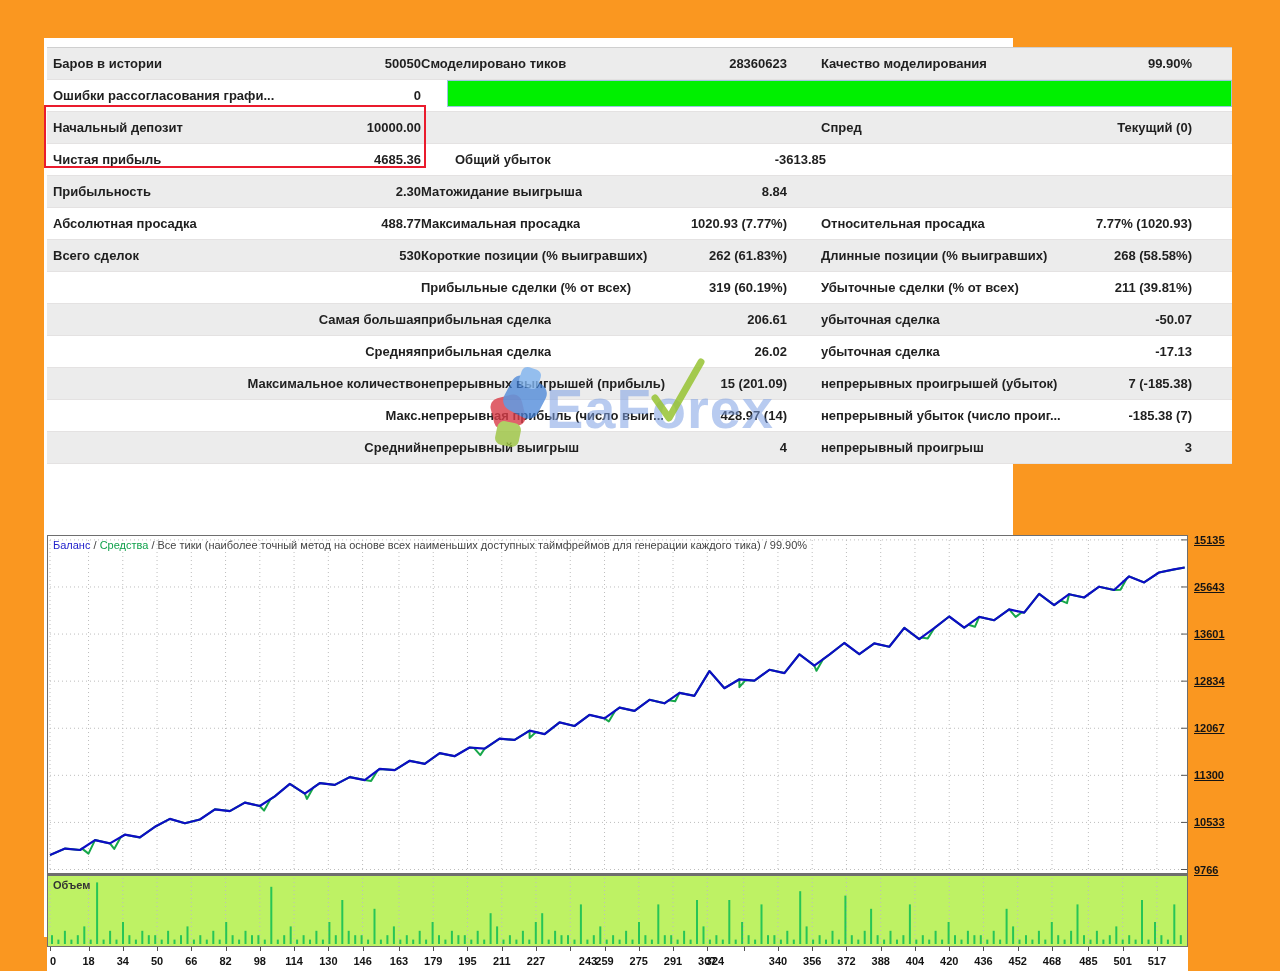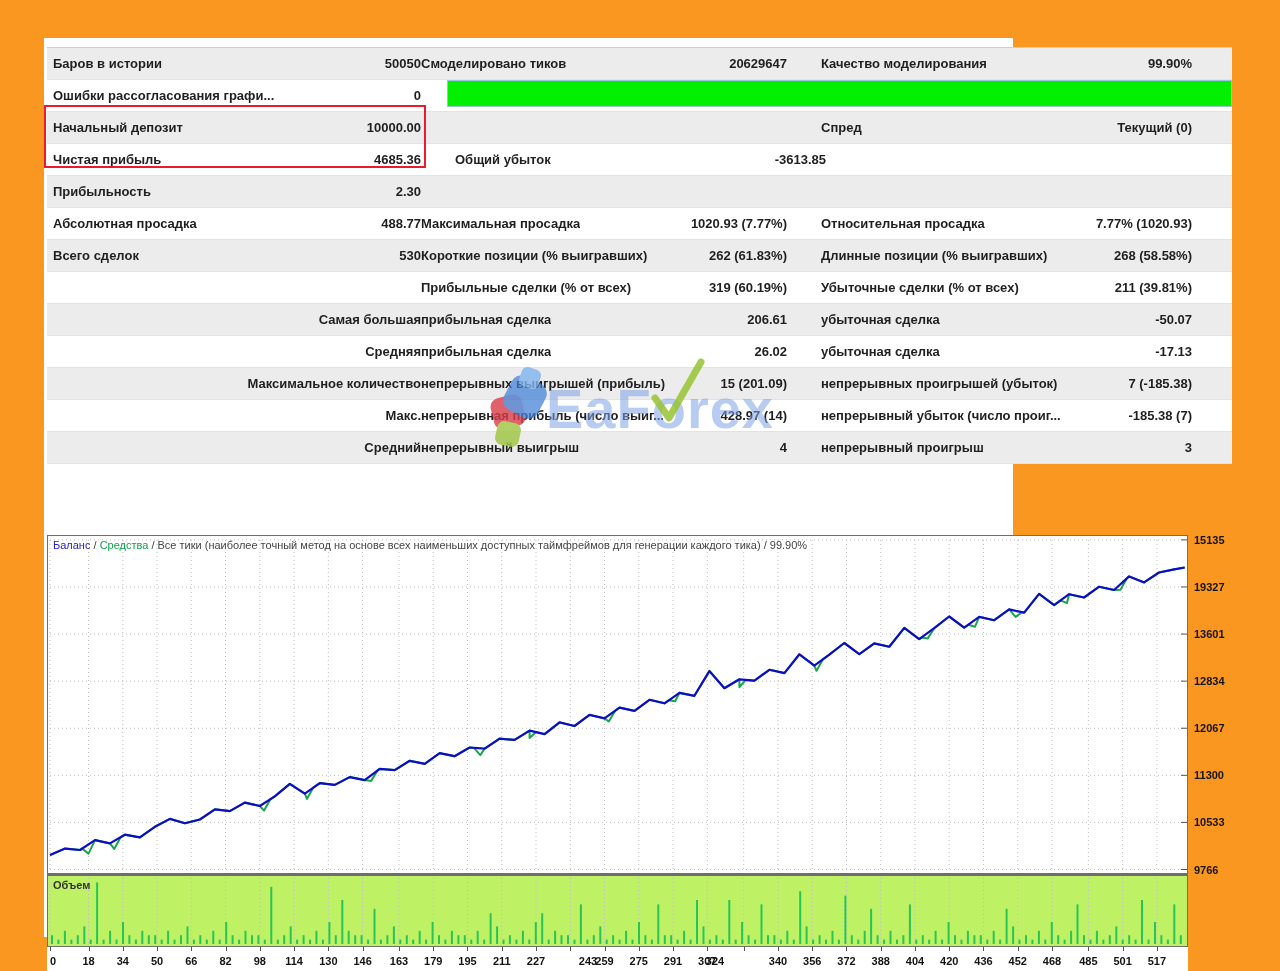--- a/index.html
+++ b/index.html
@@ -34,40 +34,40 @@
   
   .chart{position:absolute;left:3px;top:449px;width:1186px;height:444px;margin-top:48px;}
   .pane-main{position:absolute;left:0;top:0;width:1141px;height:339px;border:1px solid #6e6e6e;
              background:#fff;box-sizing:border-box;}
   .pane-vol{position:absolute;left:0;top:339px;width:1141px;height:73px;border:1px solid #6e6e6e;
             border-top:2px solid #6e6e6e;background:#bef264;box-sizing:border-box;}
   .xstrip{position:absolute;left:0;top:412px;width:1141px;height:30px;border-bottom:2px solid #9a9a9a;
           background:#fff;}
   .chead{position:absolute;left:5px;top:3px;font-size:11px;white-space:nowrap;z-index:2;}
   .vlabel{position:absolute;left:5px;top:3px;font-size:11px;font-weight:700;color:#333;z-index:2;}
-  .ylab{position:absolute;left:1147px;font-size:11px;font-weight:700;color:#141414;transform:translateY(-50%);}
+  .ylab{position:absolute;left:1147px;font-size:11px;font-weight:700;color:#141414;transform:translateY(-50%);text-decoration:underline;}
   .xlab{position:absolute;top:8px;font-size:11px;font-weight:700;color:#141414;transform:translateX(-50%);}
   .xtick{position:absolute;top:0;width:1px;height:4px;background:#555;}
   svg{display:block;}
 </style>
 </head>
 <body>
 
 <div class="page">
   <div class="content">
 
     <div class="stats" id="stats-table">
         <div class="trow alt">
           <div class="c c1">
             <span class="lbl">Баров в истории</span>
             <span class="val">50050</span>
           </div>
           <div class="c c2">
             <span class="lbl">Смоделировано тиков</span>
-            <span class="val">20629647</span>
+            <span class="val">28360623</span>
           </div>
           <div class="c c3">
             <span class="lbl">Качество моделирования</span>
             <span class="val">99.90%</span>
           </div>
         </div>
         <div class="trow">
           <div class="c c1">
             <span class="lbl">Ошибки рассогласования графи...</span>
             <span class="val">0</span>
@@ -102,20 +102,24 @@
           </div>
           <div class="c c3">
             <span class="lbl">Общий убыток</span>
             <span class="val">-3613.85</span>
           </div>
         </div>
         <div class="trow alt">
           <div class="c c1">
             <span class="lbl">Прибыльность</span>
             <span class="val">2.30</span>
+          </div>
+          <div class="c c2">
+            <span class="lbl">Матожидание выигрыша</span>
+            <span class="val">8.84</span>
           </div>
           <div class="c c3">
             <span class="lbl"></span>
             <span class="val"></span>
           </div>
         </div>
         <div class="trow">
           <div class="c c1">
             <span class="lbl">Абсолютная просадка</span>
             <span class="val">488.77</span>
@@ -304,21 +308,21 @@
             <polyline points="2.0,319.1 17.0,312.6 32.0,314.0 47.0,304.1 61.9,307.4 76.9,298.7 91.9,301.4 106.9,290.8 121.9,282.9 136.9,287.2 151.9,283.5 166.9,273.3 181.8,275.1 196.8,266.6 211.8,270.0 226.8,260.3 241.8,247.9 256.8,257.7 271.8,247.1 286.8,248.9 301.7,241.1 316.7,244.1 331.7,232.9 346.7,234.1 361.7,224.8 376.7,227.8 391.7,217.2 406.6,220.2 421.6,211.5 436.6,212.7 451.6,202.7 466.6,203.9 481.6,194.6 496.6,198.1 511.6,186.4 526.5,190.0 541.5,178.9 556.5,182.4 571.5,171.6 586.5,174.9 601.5,163.8 616.5,167.3 631.5,156.8 646.4,159.8 661.4,135.1 676.4,152.2 691.4,143.3 706.4,144.7 721.4,133.8 736.4,137.1 751.4,118.3 766.3,129.6 781.3,118.7 796.3,107.0 811.3,118.2 826.3,107.4 841.3,110.7 856.3,91.9 871.2,103.1 886.2,92.2 901.2,80.5 916.2,91.7 931.2,80.9 946.2,84.2 961.2,73.4 976.2,76.6 991.1,57.9 1006.1,69.1 1021.1,58.2 1036.1,61.5 1051.1,50.7 1066.1,54.0 1081.1,40.4 1096.1,46.4 1111.0,36.5 1126.0,33.4 1136.7,31.5" fill="none" stroke="#0d0dc4" stroke-width="2.2" stroke-linejoin="round"></polyline>
           </svg>
       </div>
       <div id="ylabels">
           <div class="ylab" style="top: 334.5px;">9766</div>
           <div class="ylab" style="top: 287.414px;">10533</div>
           <div class="ylab" style="top: 240.328px;">11300</div>
           <div class="ylab" style="top: 193.242px;">12067</div>
           <div class="ylab" style="top: 146.155px;">12834</div>
           <div class="ylab" style="top: 99.0693px;">13601</div>
-          <div class="ylab" style="top: 51.9832px;">19327</div>
+          <div class="ylab" style="top: 51.9832px;">25643</div>
           <div class="ylab" style="top: 4.89709px;">15135</div>
         </div>
       <div class="pane-vol">
         <span class="vlabel">Объем</span>
         <svg id="vol-svg" width="1139" height="69">
             <line x1="2" y1="2" x2="2" y2="68" stroke="#bdbdbd" stroke-dasharray="1 3" stroke-width="1"></line>
             <line x1="40.538" y1="2" x2="40.538" y2="68" stroke="#bdbdbd" stroke-dasharray="1 3" stroke-width="1"></line>
             <line x1="74.794" y1="2" x2="74.794" y2="68" stroke="#bdbdbd" stroke-dasharray="1 3" stroke-width="1"></line>
             <line x1="109.05" y1="2" x2="109.05" y2="68" stroke="#bdbdbd" stroke-dasharray="1 3" stroke-width="1"></line>
             <line x1="143.306" y1="2" x2="143.306" y2="68" stroke="#bdbdbd" stroke-dasharray="1 3" stroke-width="1"></line>

